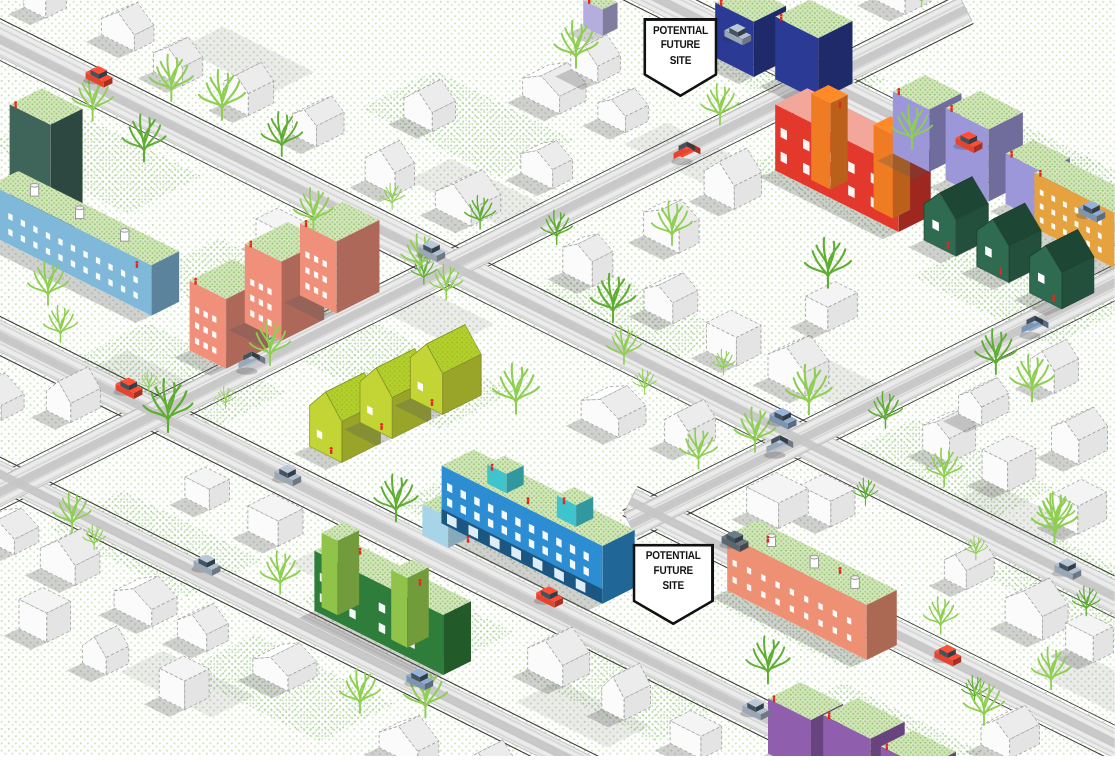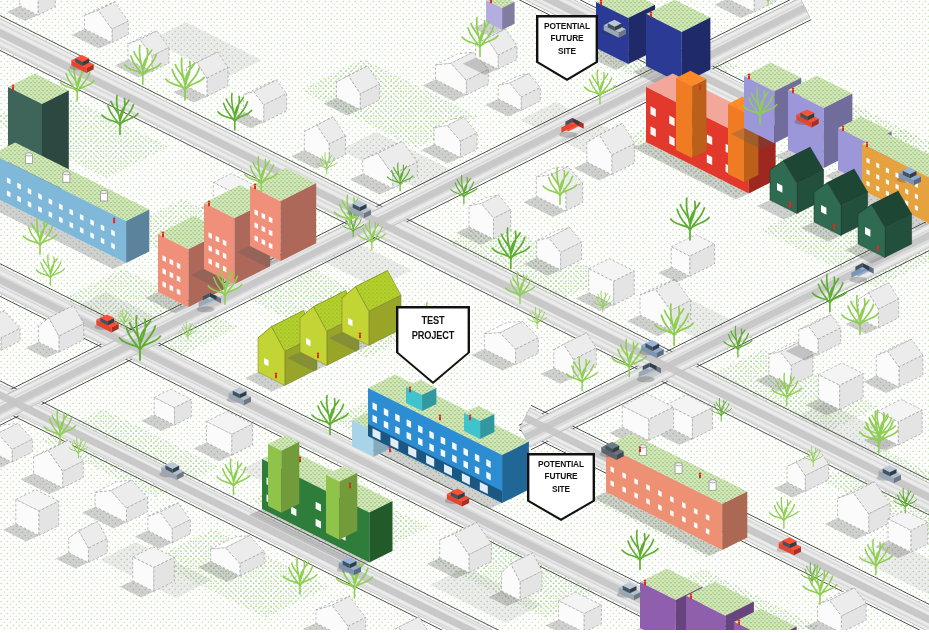--- a/index.html
+++ b/index.html
@@ -1103,28 +1103,20 @@
   <div class="callout co-north" style="left:536px;top:15px;width:62px;height:66px;--b:72%;">
     <div class="shield-outer"></div>
     <div class="shield-inner"></div>
     <div class="co-text">
       <div>POTENTIAL</div>
       <div>FUTURE</div>
       <div>SITE</div>
     </div>
   </div>
 
-  <div class="callout co-test" style="left:396px;top:306px;width:74px;height:78px;--b:60%;">
-    <div class="shield-outer"></div>
-    <div class="shield-inner"></div>
-    <div class="co-text">
-      <div>TEST</div>
-      <div>PROJECT</div>
-    </div>
-  </div>
 
   <div class="callout co-south" style="left:527px;top:453px;width:68px;height:68px;--b:71%;">
     <div class="shield-outer"></div>
     <div class="shield-inner"></div>
     <div class="co-text">
       <div>POTENTIAL</div>
       <div>FUTURE</div>
       <div>SITE</div>
     </div>
   </div>

